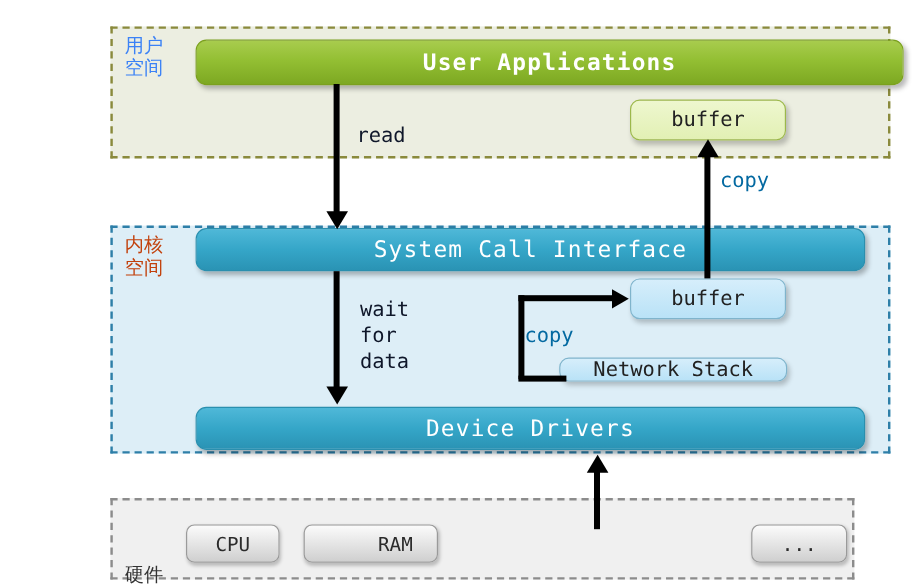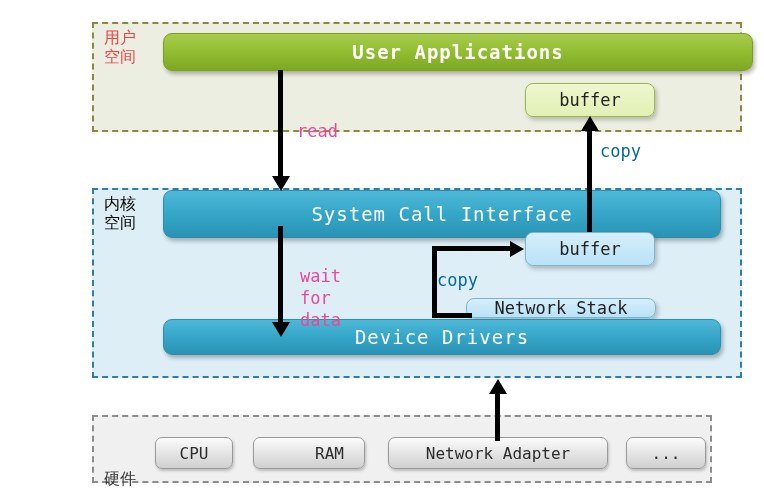--- a/index.html
+++ b/index.html
@@ -11,38 +11,38 @@
   .zone{position:absolute;box-sizing:border-box;}
   #user-zone{left:92px;top:22px;width:650px;height:110px;
       background:#eceee1;border:2px dashed #8a8a3c;}
   #kernel-zone{left:92px;top:188px;width:650px;height:190px;
       background:#ddeef7;border:2px dashed #2e7fa8;}
   #hardware-zone{left:92px;top:415px;width:620px;height:68px;
       background:#f0f0f0;border:2px dashed #8c8c8c;}
 
   .zone-label{position:absolute;font-size:16px;line-height:19px;
       font-family:"DejaVu Sans","Liberation Sans",sans-serif;white-space:pre-line;}
-  #user-zone-label{left:104px;top:28px;color:#ef4444;}
-  #kernel-zone-label{left:104px;top:194px;color:#000000;}
+  #user-zone-label{left:104px;top:28px;color:#3b82f6;}
+  #kernel-zone-label{left:104px;top:194px;color:#c2410c;}
   #hardware-zone-label{left:104px;top:469px;color:#333333;}
 
   
   .bar{position:absolute;box-sizing:border-box;border-radius:9px;
        display:flex;align-items:center;justify-content:center;
        font-family:"DejaVu Sans Mono","Liberation Mono",monospace;
        font-size:19px;color:#ffffff;letter-spacing:1px;
        box-shadow:2px 3px 4px rgba(0,0,0,0.28);}
   #user-applications-bar{left:163px;top:33px;width:590px;height:38px;
        background:linear-gradient(to bottom,#9cc council,#8cb82e);
        background:linear-gradient(to bottom,#a8cc4e 0%,#93bf33 45%,#7da822 100%);
        border:1px solid #7ba01e;font-weight:bold;}
-  #system-call-bar{left:163px;top:190px;width:558px;height:48px;
+  #system-call-bar{left:163px;top:190px;width:558px;height:36px;
        background:linear-gradient(to bottom,#4fb8d8 0%,#35a6c8 50%,#2a93b4 100%);
        border:1px solid #2a8fae;}
-  #device-drivers-bar{left:163px;top:319px;width:558px;height:36px;
+  #device-drivers-bar{left:163px;top:339px;width:558px;height:36px;
        background:linear-gradient(to bottom,#4fb8d8 0%,#35a6c8 50%,#2a93b4 100%);
        border:1px solid #2a8fae;}
 
   
   .node{position:absolute;box-sizing:border-box;border-radius:8px;
         display:flex;align-items:center;justify-content:center;
         font-family:"DejaVu Sans Mono","Liberation Mono",monospace;
         font-size:17px;color:#222222;
         box-shadow:2px 3px 4px rgba(0,0,0,0.22);}
   #user-buffer{left:525px;top:83px;width:130px;height:34px;
@@ -75,21 +75,21 @@
            border-top:15px solid #000000;}
   .ah-up{border-left:9px solid transparent;border-right:9px solid transparent;
          border-bottom:15px solid #000000;}
   .ah-right{border-top:8px solid transparent;border-bottom:8px solid transparent;
             border-left:14px solid #000000;}
 
   
   .edge-label{position:absolute;
       font-family:"DejaVu Sans Mono","Liberation Mono",monospace;
       font-size:17px;line-height:22px;white-space:pre-line;}
-  .lbl-orange{color:#ec4899;margin-top:18px;}
+  .lbl-orange{color:#0f172a;}
   .lbl-green{color:#0369a1;}
   #label-read{left:297px;top:102px;}
   #label-wait-for-data{left:300px;top:247px;}
   #label-copy-upper{left:600px;top:140px;}
   #label-copy-lower{left:437px;top:269px;}
 </style>
 </head>
 <body>
 
 <div class="stage">
@@ -112,21 +112,20 @@
 
   <div class="node" id="network-stack">Network Stack</div>
 
   <div class="bar" id="device-drivers-bar">Device Drivers</div>
 
   <div class="zone" id="hardware-zone"></div>
   <div class="zone-label" id="hardware-zone-label">硬件</div>
 
   <div class="hw-node" id="hw-cpu">CPU</div>
   <div class="hw-node" id="hw-ram">RAM</div>
-  <div class="hw-node" id="hw-network-adapter">Network Adapter</div>
   <div class="hw-node" id="hw-ellipsis">...</div>
 
   <div class="vline" style="left:278px;top:70px;height:108px;"></div>
   <div class="arrowhead ah-down" style="left:271.5px;top:176px;"></div>
   <div class="edge-label lbl-orange" id="label-read">read</div>
 
   <div class="vline" style="left:278px;top:226px;height:98px;"></div>
   <div class="arrowhead ah-down" style="left:271.5px;top:322px;"></div>
   <div class="edge-label lbl-orange" id="label-wait-for-data">wait
 for

